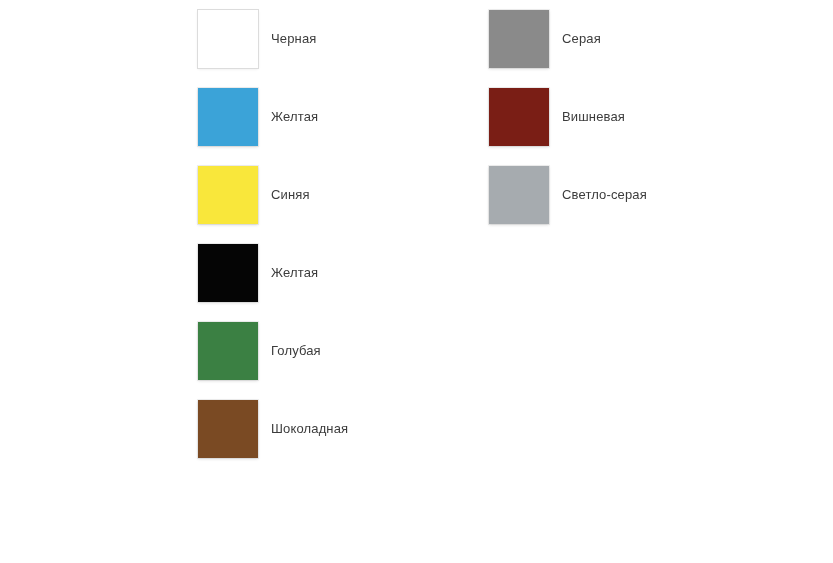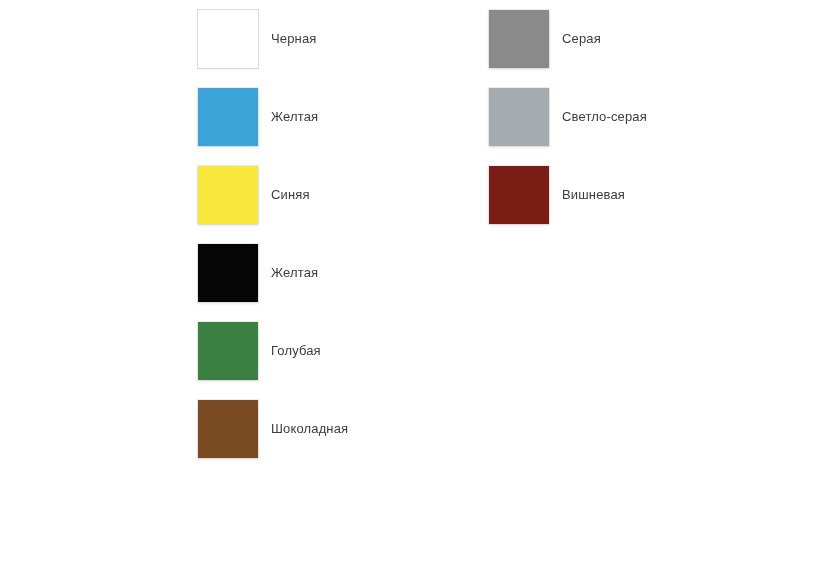--- a/index.html
+++ b/index.html
@@ -102,22 +102,22 @@
           <div class="swatch-chip" title="Шоколадная" style="background: rgb(122, 74, 35);"></div>
           <span class="swatch-label">Шоколадная</span>
         </div>
       </div>
     <div class="palette-column col-right">
         <div class="swatch-row">
           <div class="swatch-chip" title="Серая" style="background: rgb(138, 138, 138);"></div>
           <span class="swatch-label">Серая</span>
         </div>
         <div class="swatch-row">
+          <div class="swatch-chip" title="Вишневая" style="background: rgb(122, 30, 21);"></div>
+          <span class="swatch-label">Вишневая</span>
+        </div>
+        <div class="swatch-row">
           <div class="swatch-chip" title="Светло-серая" style="background: rgb(166, 171, 175);"></div>
           <span class="swatch-label">Светло-серая</span>
-        </div>
-        <div class="swatch-row">
-          <div class="swatch-chip" title="Вишневая" style="background: rgb(122, 30, 21);"></div>
-          <span class="swatch-label">Вишневая</span>
         </div>
       </div>
   </div>
 </div>
 
 </body></html>

